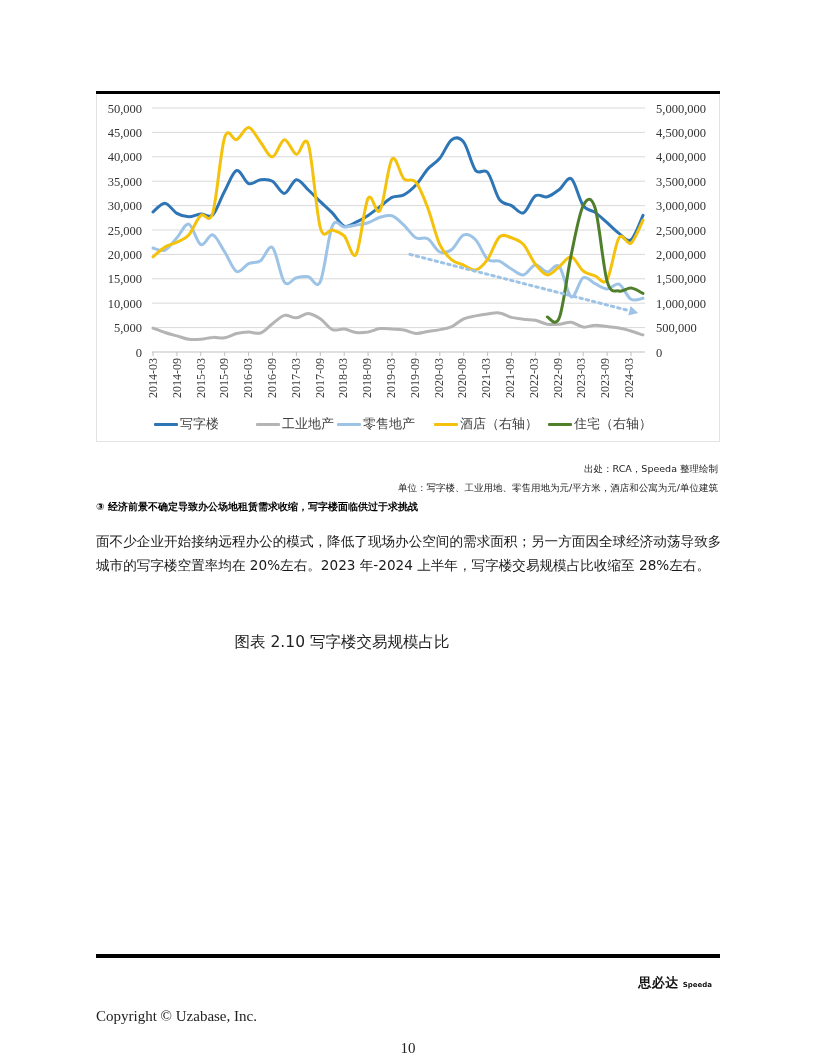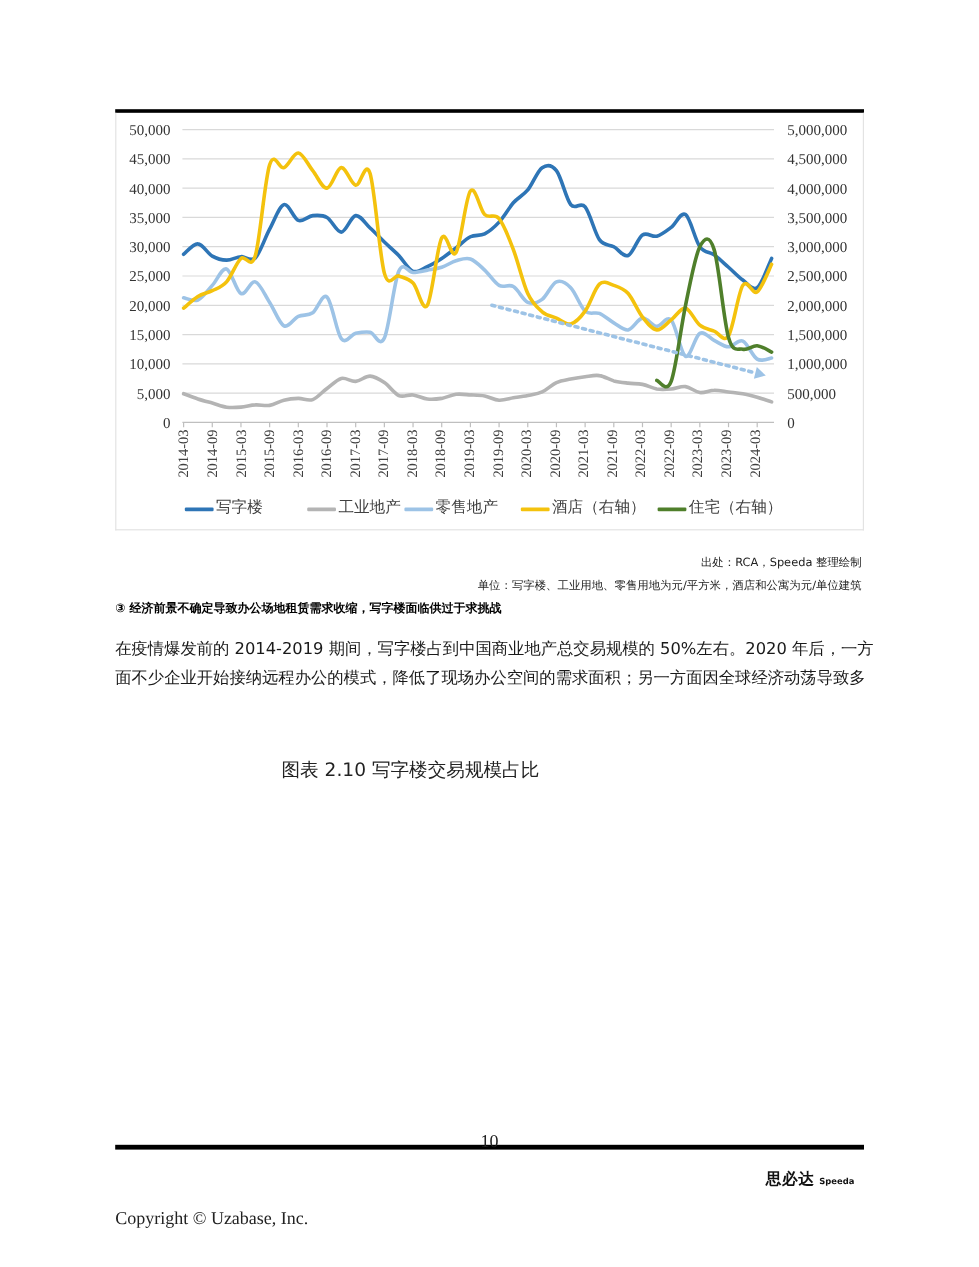--- a/index.html
+++ b/index.html
@@ -16,21 +16,21 @@
   .legend-swatch { width: 24px; height: 3px; border-radius: 1px; margin-right: 2px; }
   .legend-label { font-size: 13px; color: #404040; line-height: 16px; }
   .note { right: 98px; font-size: 9.5px; color: #222; white-space: nowrap; text-align: right; }
   .heading { left: 96px; top: 500px; font-size: 10px; font-weight: bold; color: #000; white-space: nowrap; }
   .para { left: 96px; top: 529px; width: 622px; font-size: 13.6px; line-height: 24px; color: #1a1a1a; }
   .para .ln { text-align: justify; text-align-last: justify; white-space: nowrap; }
   .para .ln.last { text-align-last: left; }
   .caption { left: 0; width: 684px; top: 632px; text-align: center; font-size: 15.5px; color: #222; }
   .rule-bottom { left: 96px; top: 954px; width: 624px; height: 4px; background: #000; }
   .copyright { left: 96px; top: 976px; font-family: "Liberation Serif", "DejaVu Serif", serif; font-size: 15px; color: #222; margin-top: 32px; }
-  .pagenum { left: 0; width: 816px; top: 944px; text-align: center; font-family: "Liberation Serif", "DejaVu Serif", serif; font-size: 15px; color: #222; }
+  .pagenum { left: 0; width: 816px; top: 1040px; text-align: center; font-family: "Liberation Serif", "DejaVu Serif", serif; font-size: 15px; color: #222; }
   .logo { right: 104px; top: 974px; display: flex; align-items: baseline; gap: 4px; color: #111; }
   .logo-cn { font-size: 13px; font-weight: bold; letter-spacing: 0.5px; }
   .logo-en { font-size: 7px; font-weight: bold; }
 </style>
 </head>
 <body>
 
 <div class="abs rule-top"></div>
 <div class="abs chart-box"></div>
 <svg id="chart-svg" viewBox="96 94 624 350">
@@ -140,22 +140,22 @@
       <span class="legend-label">住宅（右轴）</span>
     </div>
   </div>
 
 <div class="abs note" style="top:463px;">出处：RCA，Speeda 整理绘制</div>
 <div class="abs note" style="top:482px;">单位：写字楼、工业用地、零售用地为元/平方米，酒店和公寓为元/单位建筑</div>
 
 <div class="abs heading">③ 经济前景不确定导致办公场地租赁需求收缩，写字楼面临供过于求挑战</div>
 
 <div class="abs para">
-  <div class="ln">在疫情爆发前的 2014-2019 期间，写字楼占到中国商业地产总交易规模的 50%左右。2020 年后，一方</div>
   <div class="ln">面不少企业开始接纳远程办公的模式，降低了现场办公空间的需求面积；另一方面因全球经济动荡导致多</div>
+  <div class="ln last">城市的写字楼空置率均在 20%左右。2023 年-2024 上半年，写字楼交易规模占比收缩至 28%左右。</div>
 </div>
 
 <div class="abs caption">图表 2.10 写字楼交易规模占比</div>
 
 <div class="abs rule-bottom"></div>
 <div class="abs copyright">Copyright © Uzabase, Inc.</div>
 <div class="abs pagenum">10</div>
 <div class="abs logo">
   <span class="logo-cn">思必达</span>
   <span class="logo-en">Speeda</span>

